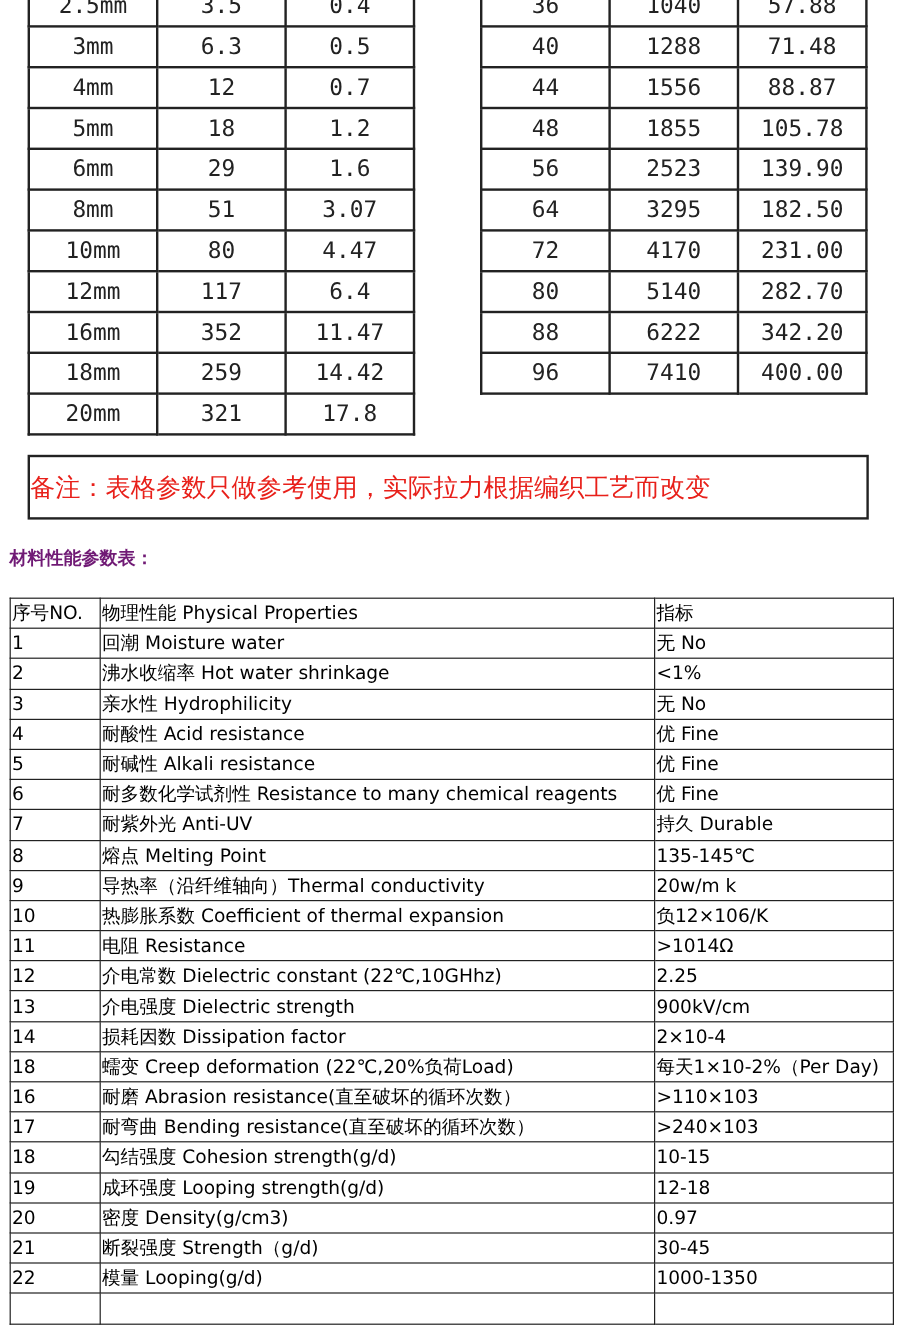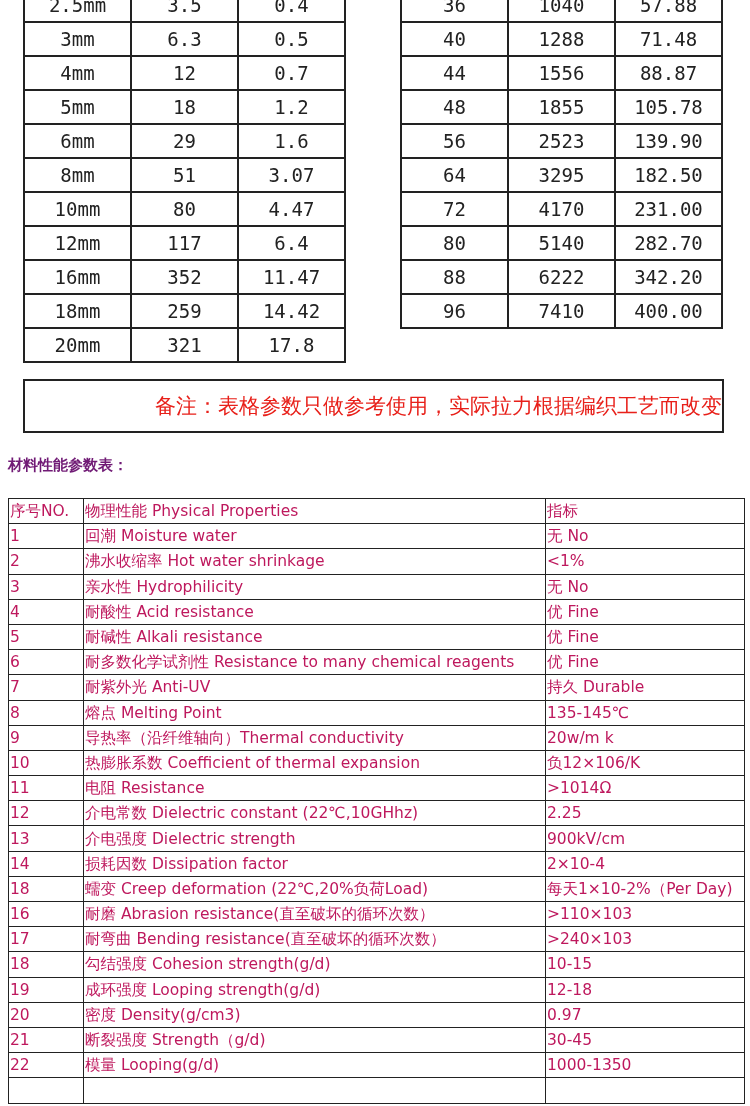--- a/index.html
+++ b/index.html
@@ -7,27 +7,27 @@
 
     
     .spec-table { position: absolute; top: -13px; border-collapse: collapse; table-layout: fixed; font-family: "DejaVu Sans Mono", "Liberation Mono", monospace; font-size: 19px; color: #222; }
     .spec-table td { border: 2px solid #222; text-align: center; height: 32px; padding: 0; line-height: 32px; }
     .spec-table td.c1 { width: 105px; }
     .spec-table td.c2 { width: 105px; }
     .spec-table td.c3 { width: 105px; }
     #spec-left { left: 23px; }
     #spec-right { left: 400px; }
 
-    .note-box { position: absolute; left: 23px; top: 379px; width: 697px; height: 50px; border: 2px solid #222; border-top: 2px solid #222; display: flex; align-items: center; justify-content: flex-end; }
+    .note-box { position: absolute; left: 23px; top: 379px; width: 697px; height: 50px; border: 2px solid #222; border-top: 2px solid #222; display: flex; align-items: center; justify-content: flex-start; }
     .note-text { color: #e8201a; font-family: "DejaVu Sans", sans-serif; font-size: 21px; letter-spacing: 0px; }
 
     .section-title { position: absolute; left: 8px; top: 456px; color: #701a75; font-family: "DejaVu Sans", sans-serif; font-weight: bold; font-size: 15px; }
 
     
-    .props-table { position: absolute; left: 8px; top: 498px; border-collapse: collapse; table-layout: fixed; font-family: "DejaVu Sans", sans-serif; font-size: 15.5px; color: #be185d; }
+    .props-table { position: absolute; left: 8px; top: 498px; border-collapse: collapse; table-layout: fixed; font-family: "DejaVu Sans", sans-serif; font-size: 15.5px; color: #000000; }
     .props-table td { border: 1.5px solid #222; height: 24.2px; padding: 0 0 0 1px; white-space: nowrap; overflow: hidden; line-height: 24px; }
     .props-table td.no { width: 73px; }
     .props-table td.prop { width: 460px; }
     .props-table td.val { width: 197px; }
   </style>
 </head>
 <body>
 
 <table class="spec-table" id="spec-left">
   <tbody id="spec-left-body">

